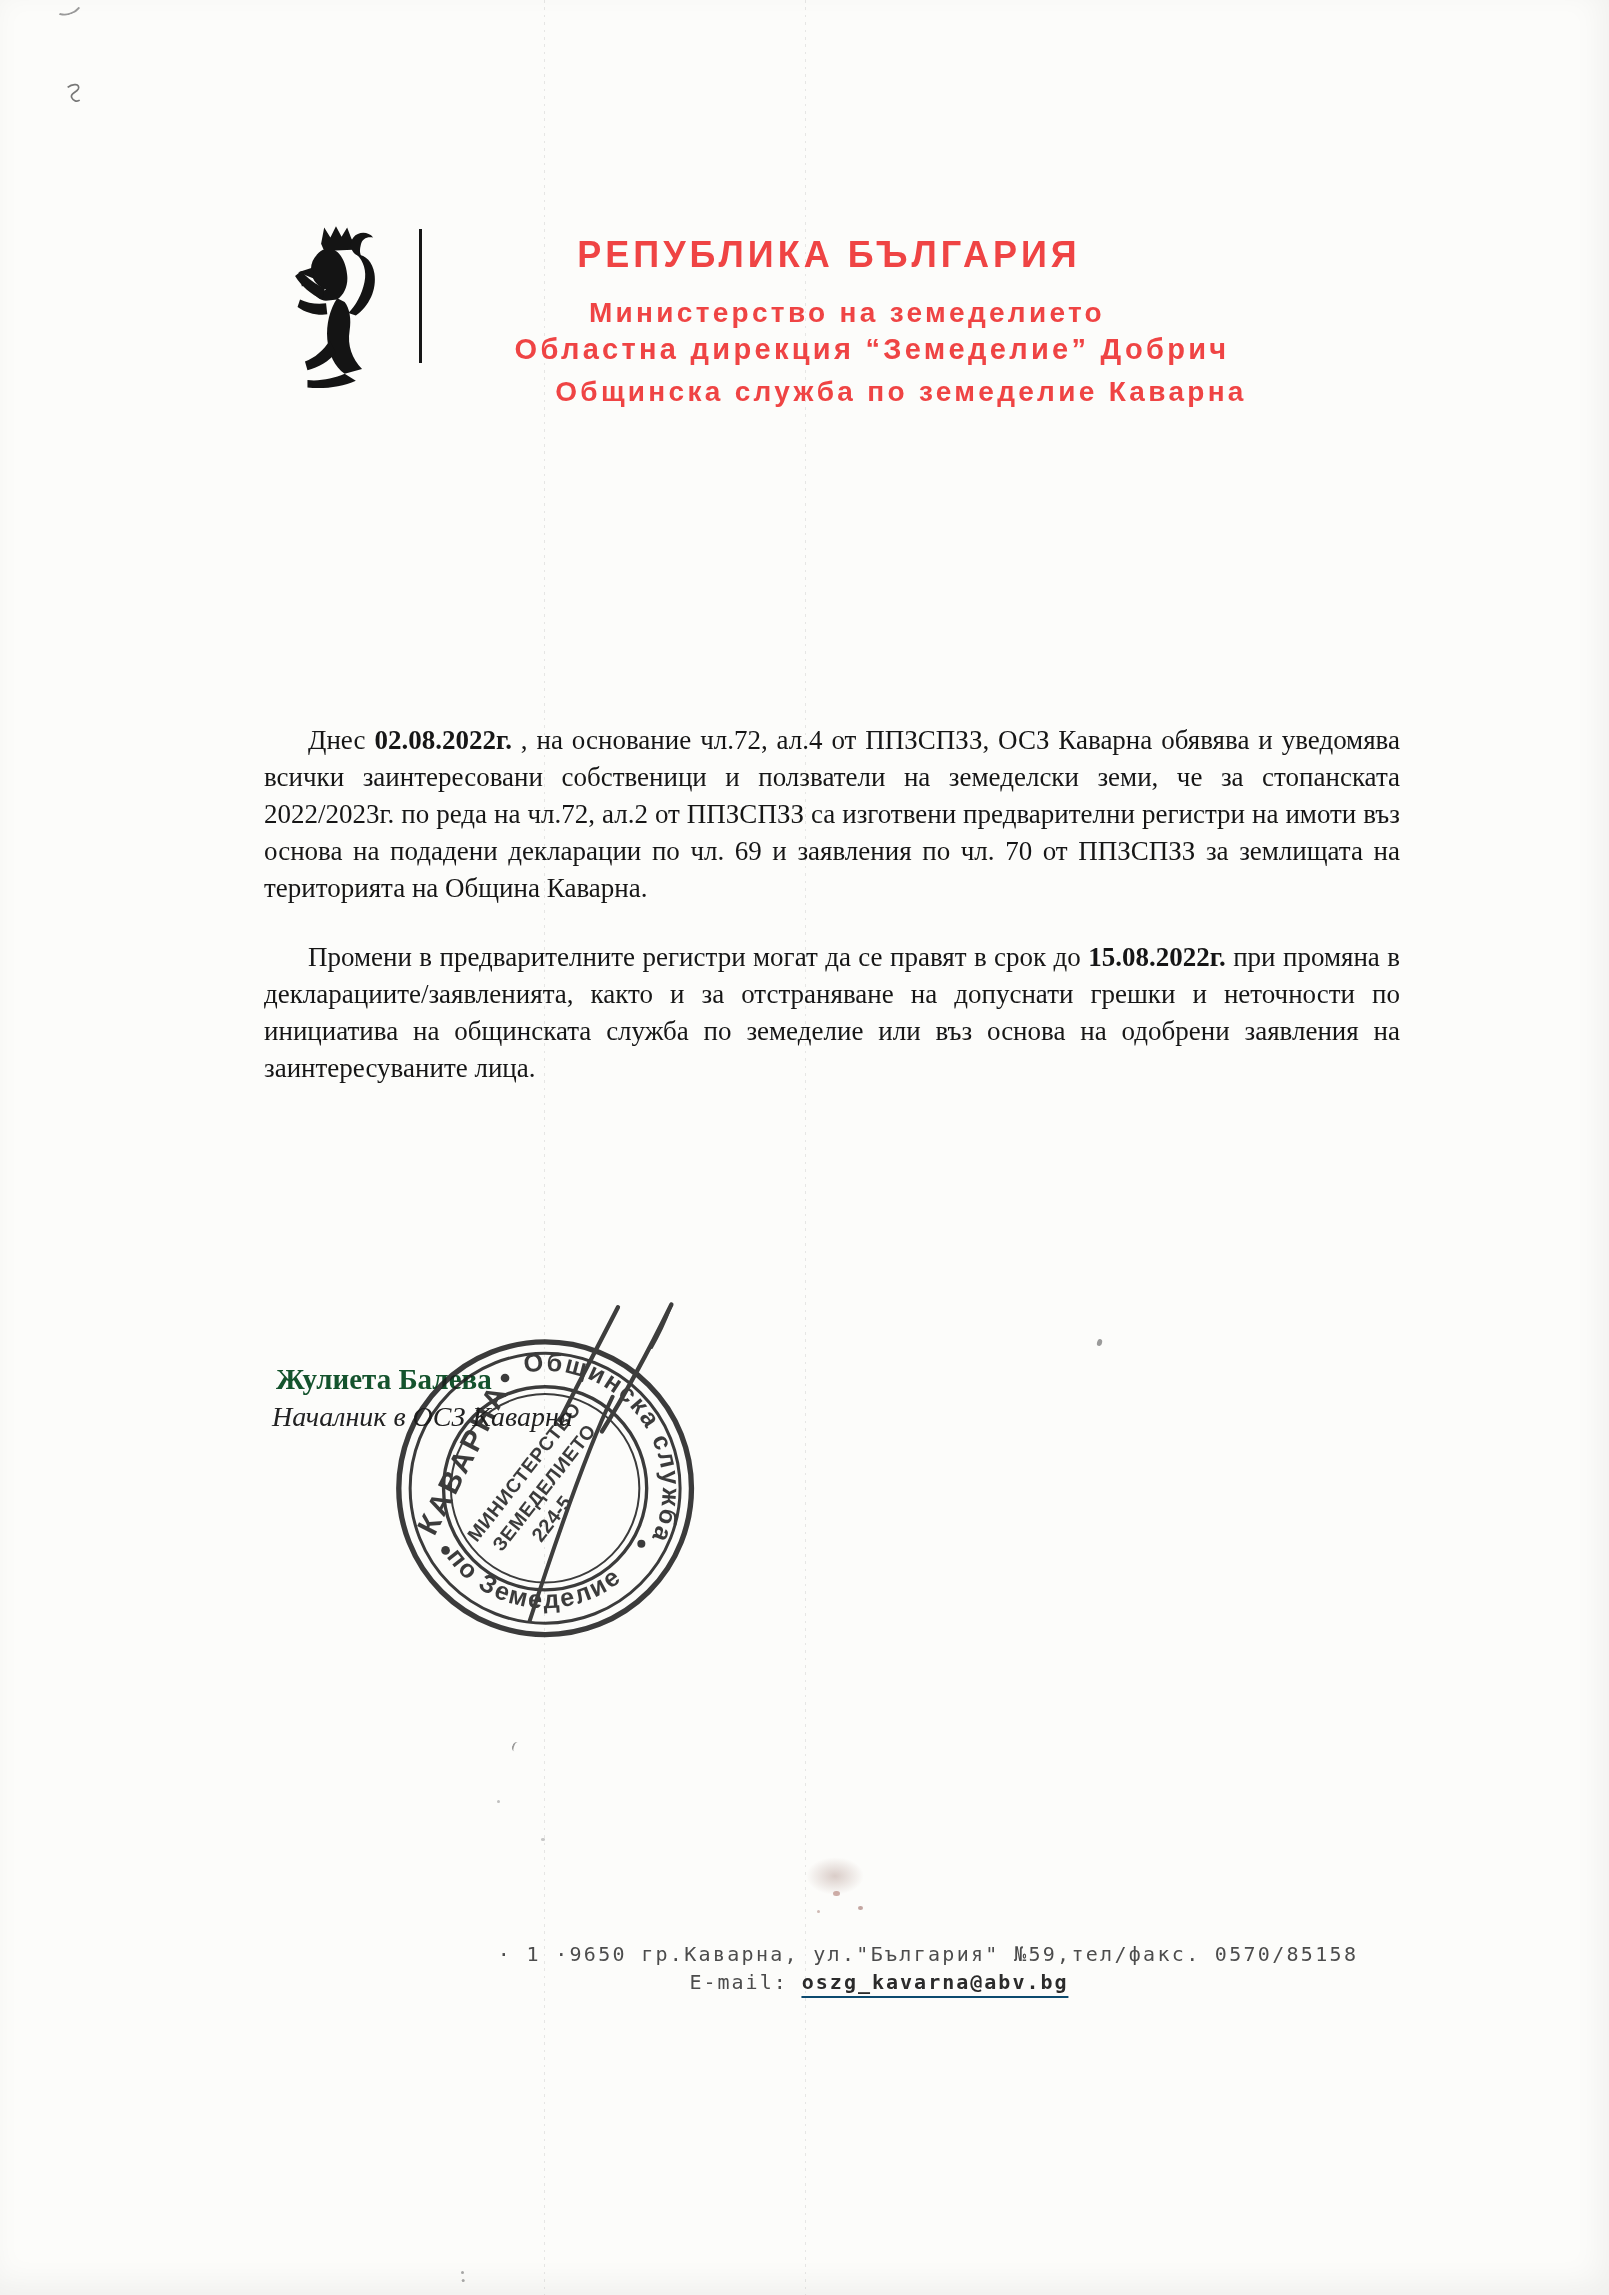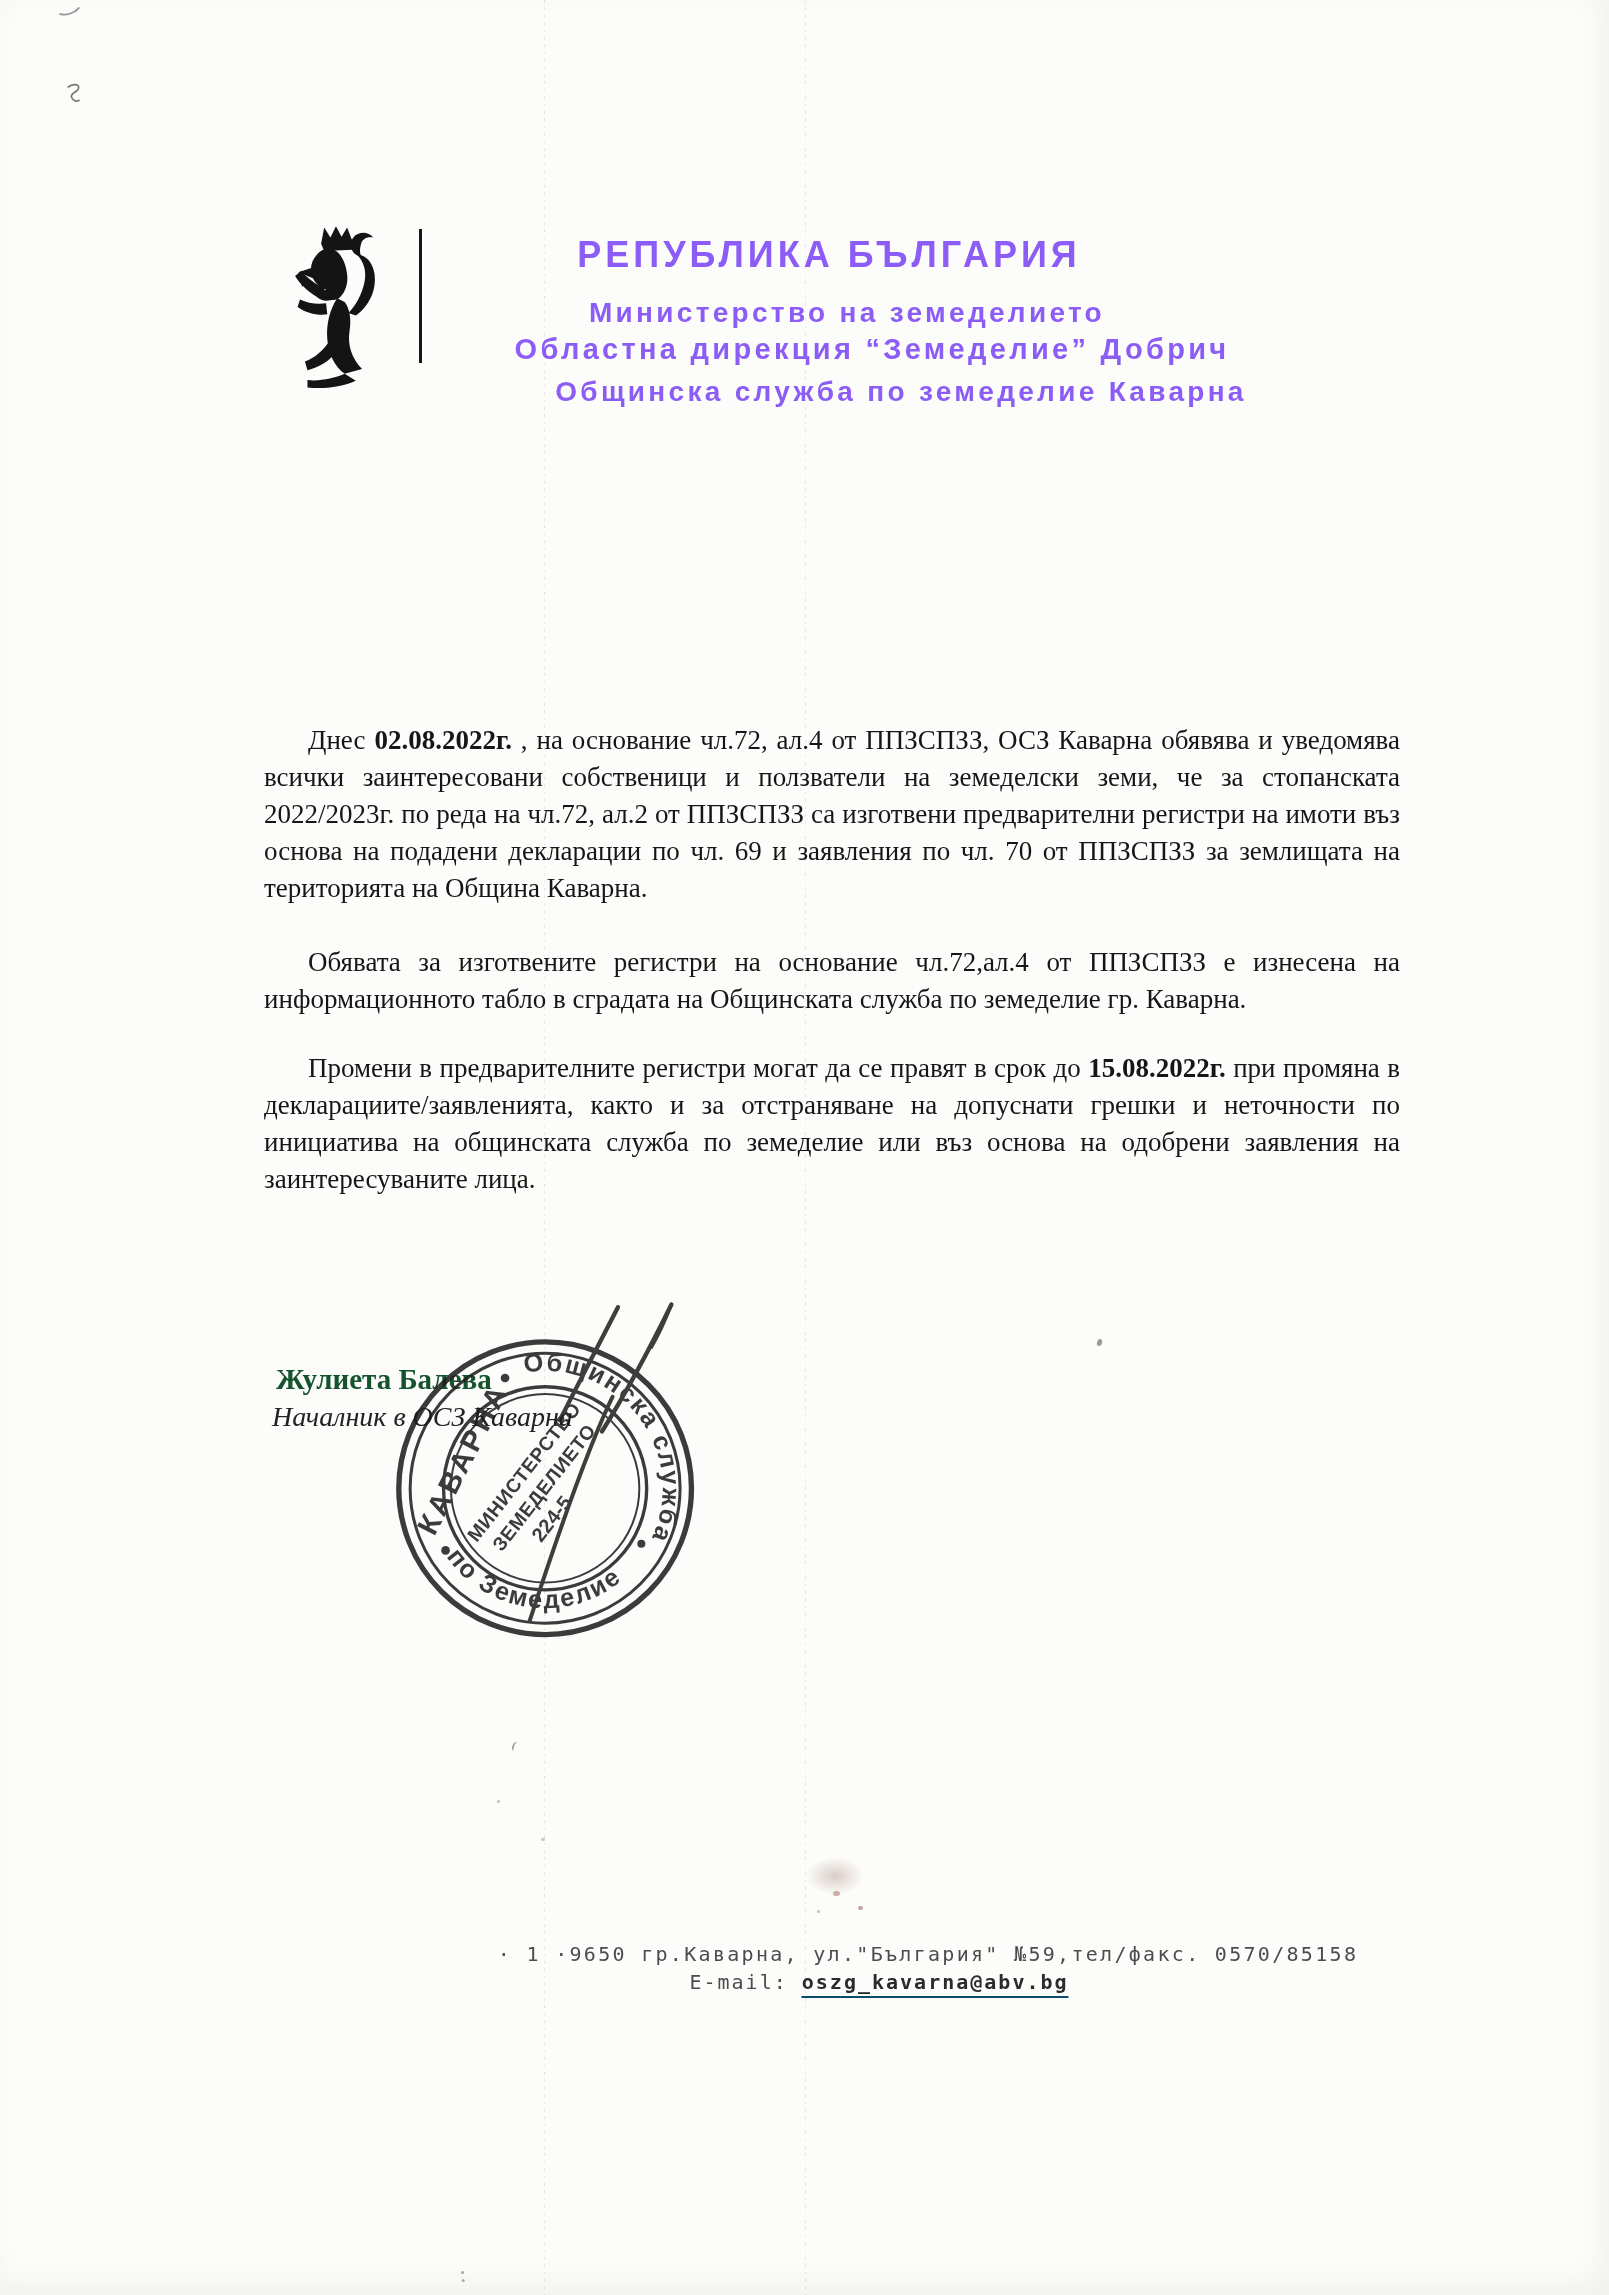--- a/index.html
+++ b/index.html
@@ -10,21 +10,21 @@
     box-shadow:inset -8px -10.7px 31px rgba(0,0,0,.05);
   }
   
   .scanline{position:absolute;top:0;width:1.3px;height:100%;pointer-events:none;
     background-image:repeating-linear-gradient(to bottom,rgba(70,70,70,.12) 0 2.7px,transparent 2.7px 7.4px);}
   .sl-a{left:544px;} .sl-b{left:805px;}
 
   
   .lion{position:absolute;left:287px;top:226px;width:124px;height:168px;}
   .vbar{position:absolute;left:419px;top:229px;width:3.3px;height:134px;background:#161616;}
-  .hl{position:absolute;transform:translateX(-50%);white-space:nowrap;color:#8b5cf6;
+  .hl{position:absolute;transform:translateX(-50%);white-space:nowrap;color:#ef4444;
     font-family:"Liberation Sans","DejaVu Sans",sans-serif;font-weight:bold;}
   .hl1{left:829px;top:234px;font-size:36px;letter-spacing:4px;}
   .hl2{left:847px;top:297px;font-size:28px;letter-spacing:3.3px;}
   .hl3{left:872px;top:333px;font-size:29px;letter-spacing:3.3px;}
   .hl4{left:901px;top:376px;font-size:28px;letter-spacing:3.3px;}
 
   .doc-title{position:absolute;left:805px;top:527px;transform:translateX(-50%);margin:0;
     font-size:51px;font-weight:bold;letter-spacing:21.4px;padding-left:10.7px;white-space:nowrap;color:#242424;}
 
   
@@ -95,21 +95,20 @@
     <div class="vbar"></div>
     <div class="hl hl1">РЕПУБЛИКА БЪЛГАРИЯ</div>
     <div class="hl hl2">Министерство на земеделието</div>
     <div class="hl hl3">Областна дирекция “Земеделие” Добрич</div>
     <div class="hl hl4">Общинска служба по земеделие Каварна</div>
   </div>
 
 
   <main class="body-text">
     <p class="par"><span>Днес </span><span class="b">02.08.2022г.</span><span> , на основание чл.72, ал.4 от ППЗСПЗЗ, ОСЗ Каварна обявява и уведомява всички заинтересовани собственици и ползватели на земеделски земи, че за стопанската 2022/2023г. по реда на чл.72, ал.2 от ППЗСПЗЗ са изготвени предварителни регистри на имоти въз основа на подадени декларации по чл. 69 и заявления по чл. 70 от ППЗСПЗЗ за землищата на територията на Община Каварна.</span></p>
-    <p class="par p2">Обявата за изготвените регистри на основание чл.72,ал.4 от ППЗСПЗЗ е изнесена на информационното табло в сградата на Общинската служба по земеделие гр. Каварна.</p>
     <p class="par p4"><span>Промени в предварителните регистри могат да се правят в срок до </span><span class="b">15.08.2022г.</span><span> при промяна в декларациите/заявленията, както и за отстраняване на допуснати грешки и неточности по инициатива на общинската служба по земеделие или въз основа на одобрени заявления на заинтересуваните лица.</span></p>
   </main>
 
   <div class="sig-name">Жулиета Балева</div>
   <div class="sig-title">Началник в ОСЗ Каварна</div>
 
   <svg class="stamp" width="401" height="441" viewBox="0 0 600 660" xmlns="http://www.w3.org/2000/svg">
     <defs>
       <path id="arcTop" d="M 240,224 A 176,176 0 0 1 396,521"></path>
       <path id="arcBottom" d="M 102,459 A 180,180 0 0 0 418,500"></path>

